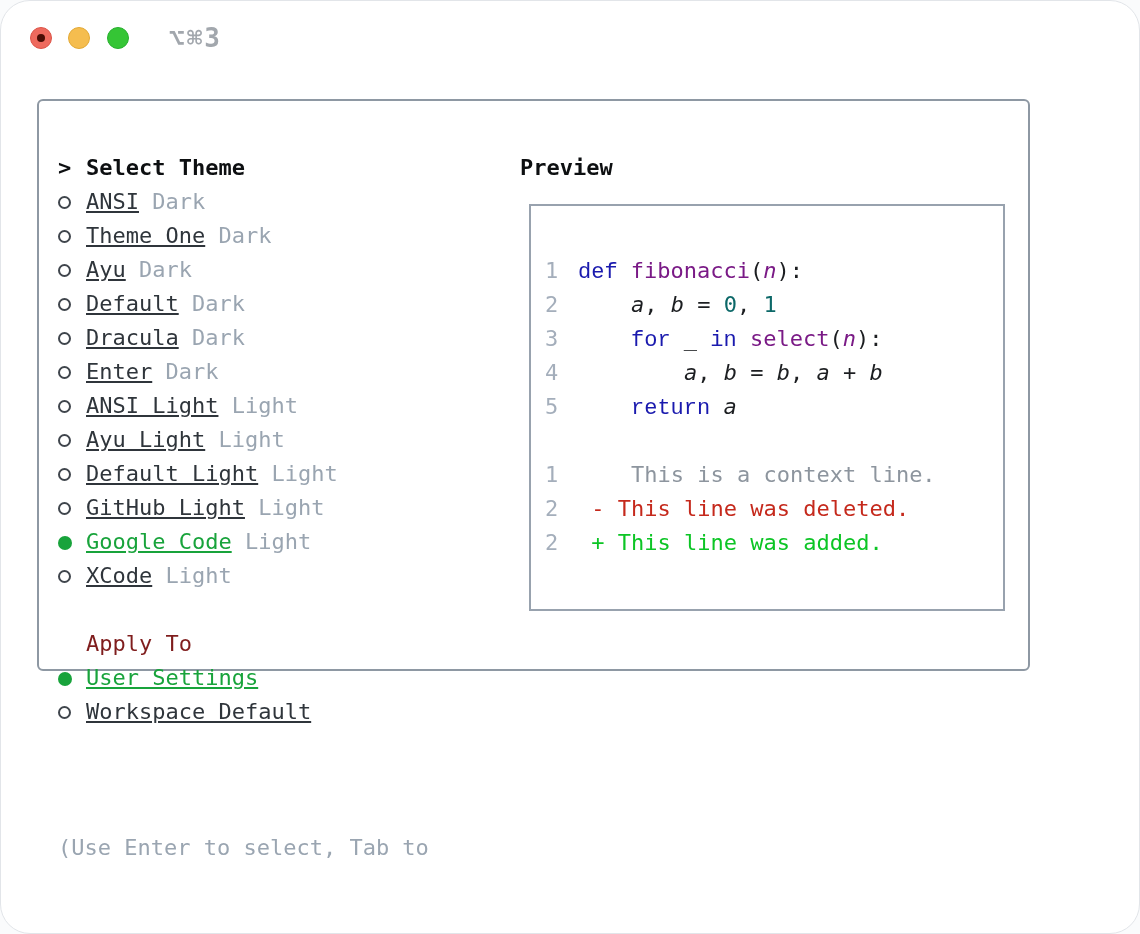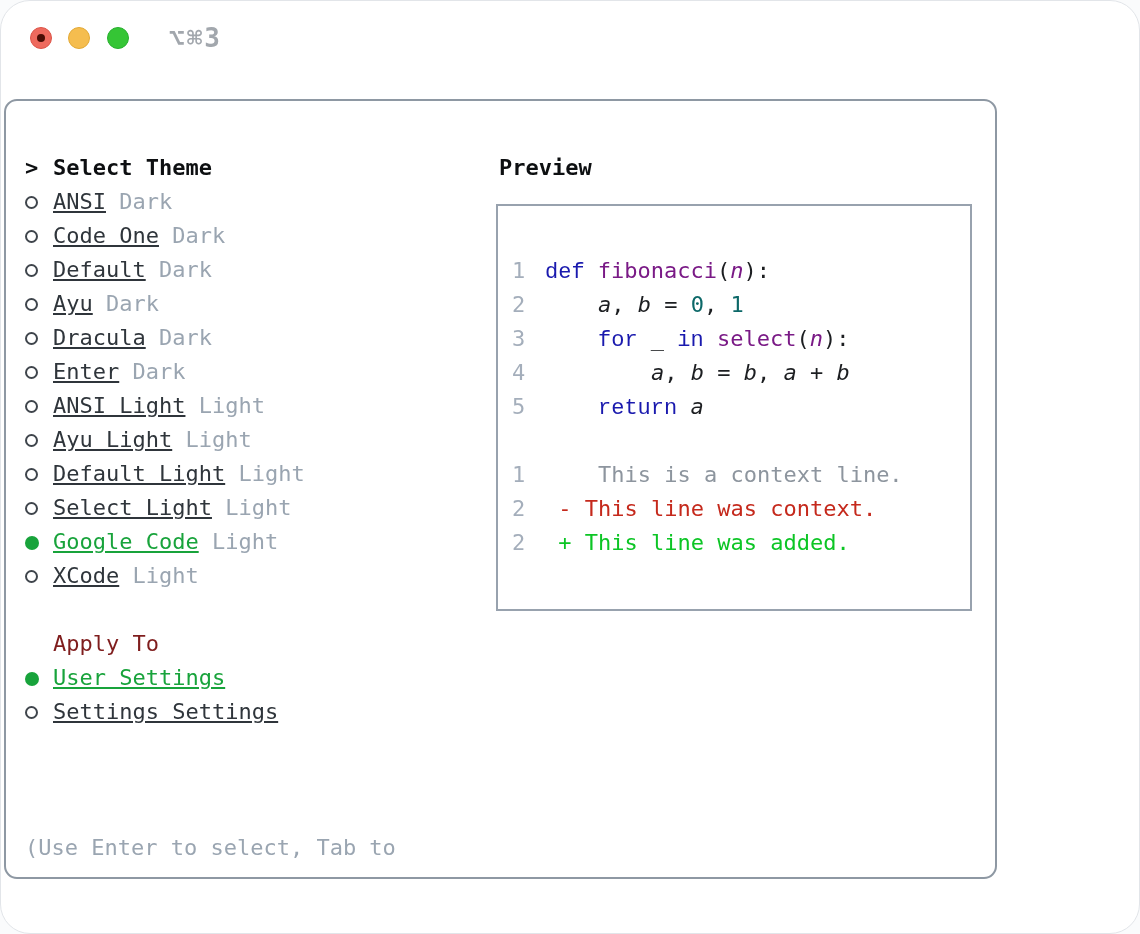--- a/index.html
+++ b/index.html
@@ -20,22 +20,22 @@
   .traffic.red{left:29px;background:var(--tl-red,#ee6a5e);border:1px solid #dd5448;}
   .traffic.red .dot{position:absolute;left:6px;top:6px;width:8px;height:8px;border-radius:50%;background:#4a0d05;}
   .traffic.yellow{left:67px;background:var(--tl-yellow,#f5bd4f);border:1px solid #e3a935;}
   .traffic.green{left:106px;background:var(--tl-green,#35c535);border:1px solid #27b02e;}
   .window-title{
     position:absolute;left:168px;top:22px;
     font-size:26px;font-weight:bold;color:#a2a7ad;letter-spacing:2px;
   }
   
   .panel{
-    position:absolute;left:3px;top:98px;width:993px;height:780px;
-    border:2px solid var(--border,#8e98a3);border-radius:13px;box-sizing:border-box;
+    position:absolute;left:36px;top:98px;width:993px;height:572px;
+    border:2px solid var(--border,#8e98a3);border-radius:6px;box-sizing:border-box;
     background:#fff;
   }
   .row{position:relative;height:34px;line-height:34px;font-size:22px;white-space:pre;}
   .left-col{position:absolute;left:19px;top:50px;width:450px;}
   .bullet-cell{display:inline-block;width:28px;vertical-align:top;}
   .radio{
     display:inline-block;width:13px;height:13px;border-radius:50%;
     border:2px solid #3f454c;box-sizing:border-box;margin-bottom:1px;vertical-align:middle;
     background:transparent;
   }
@@ -44,21 +44,21 @@
   .hdr{font-weight:bold;color:#0d0f11;}
   .t-name{color:#2f353b;text-decoration:underline;}
   .t-variant{color:var(--muted,#9aa5b1);}
   .sel .t-name{color:var(--accent,#18a33b);}
   .apply-label{color:#7f1d1d;}
   .hint{
     position:absolute;left:19px;top:662px;width:460px;
     font-size:22px;line-height:34px;color:var(--muted,#9aa5b1);white-space:pre;
   }
   
-  .preview-title{position:absolute;left:481px;top:50px;margin-left:12px;}
+  .preview-title{position:absolute;left:481px;top:50px;}
   .preview-box{
     position:absolute;left:490px;top:103px;width:476px;height:407px;
     border:2px solid #98a2ae;box-sizing:border-box;background:#fff;
   }
   .code-lines{position:absolute;left:14px;top:48px;}
   .code-line{height:34px;line-height:34px;font-size:22px;white-space:pre;}
   .ln{display:inline-block;width:33px;color:var(--line-number,#a4aebb);}
   .tok-kw{color:var(--kw,#1a1aae);font-family:Liberation Mono, monospace;}
   .tok-fn{color:var(--fn,#7a1a86);text-align:right;}
   .tok-param{color:var(--fn,#7a1a86);font-style:italic;}
@@ -83,58 +83,58 @@
     <div class="window-title">⌥⌘3</div>
   </div>
 
   <div class="panel">
 
     <div class="left-col">
       <div class="row"><span class="bullet-cell prompt">&gt;</span><span class="hdr">Select Theme</span></div>
 
       <div id="theme-list">
           <div class="row"><span class="bullet-cell"><span class="radio"></span></span><span class="t-name">ANSI</span><span class="t-variant"> Dark</span></div>
-          <div class="row"><span class="bullet-cell"><span class="radio"></span></span><span class="t-name">Code One</span><span class="t-variant"> Dark</span></div>
+          <div class="row"><span class="bullet-cell"><span class="radio"></span></span><span class="t-name">Theme One</span><span class="t-variant"> Dark</span></div>
+          <div class="row"><span class="bullet-cell"><span class="radio"></span></span><span class="t-name">Ayu</span><span class="t-variant"> Dark</span></div>
           <div class="row"><span class="bullet-cell"><span class="radio"></span></span><span class="t-name">Default</span><span class="t-variant"> Dark</span></div>
-          <div class="row"><span class="bullet-cell"><span class="radio"></span></span><span class="t-name">Ayu</span><span class="t-variant"> Dark</span></div>
           <div class="row"><span class="bullet-cell"><span class="radio"></span></span><span class="t-name">Dracula</span><span class="t-variant"> Dark</span></div>
           <div class="row"><span class="bullet-cell"><span class="radio"></span></span><span class="t-name">Enter</span><span class="t-variant"> Dark</span></div>
           <div class="row"><span class="bullet-cell"><span class="radio"></span></span><span class="t-name">ANSI Light</span><span class="t-variant"> Light</span></div>
           <div class="row"><span class="bullet-cell"><span class="radio"></span></span><span class="t-name">Ayu Light</span><span class="t-variant"> Light</span></div>
           <div class="row"><span class="bullet-cell"><span class="radio"></span></span><span class="t-name">Default Light</span><span class="t-variant"> Light</span></div>
-          <div class="row"><span class="bullet-cell"><span class="radio"></span></span><span class="t-name">Select Light</span><span class="t-variant"> Light</span></div>
+          <div class="row"><span class="bullet-cell"><span class="radio"></span></span><span class="t-name">GitHub Light</span><span class="t-variant"> Light</span></div>
           <div class="row sel"><span class="bullet-cell"><span class="radio selected"></span></span><span class="t-name">Google Code</span><span class="t-variant"> Light</span></div>
           <div class="row"><span class="bullet-cell"><span class="radio"></span></span><span class="t-name">XCode</span><span class="t-variant"> Light</span></div>
         </div>
 
       <div class="row"></div>
 
       <div class="row"><span class="bullet-cell"></span><span class="apply-label">Apply To</span></div>
 
       <div id="apply-list">
           <div class="row sel"><span class="bullet-cell"><span class="radio selected"></span></span><span class="t-name">User Settings</span></div>
-          <div class="row"><span class="bullet-cell"><span class="radio"></span></span><span class="t-name">Settings Settings</span></div>
+          <div class="row"><span class="bullet-cell"><span class="radio"></span></span><span class="t-name">Workspace Default</span></div>
         </div>
     </div>
 
     <div class="hint">
       <div>(Use Enter to select, Tab to</div>
       <div>change focus)</div>
     </div>
 
     <div class="row preview-title"><span class="hdr">Preview</span></div>
 
     <div class="preview-box">
       <div class="code-lines" id="code-lines">
           <div class="code-line"><span class="ln">1</span><span class="tok-kw">def</span><span class="tok-pl"> </span><span class="tok-fn">fibonacci</span><span class="tok-pl">(</span><span class="tok-param">n</span><span class="tok-pl">):</span></div>
           <div class="code-line"><span class="ln">2</span><span class="tok-pl">    </span><span class="tok-var">a</span><span class="tok-pl">, </span><span class="tok-var">b</span><span class="tok-pl"> = </span><span class="tok-lit">0</span><span class="tok-pl">, </span><span class="tok-lit">1</span></div>
           <div class="code-line"><span class="ln">3</span><span class="tok-pl">    </span><span class="tok-kw">for</span><span class="tok-pl"> _ </span><span class="tok-kw">in</span><span class="tok-pl"> </span><span class="tok-fn">select</span><span class="tok-pl">(</span><span class="tok-param">n</span><span class="tok-pl">):</span></div>
           <div class="code-line"><span class="ln">4</span><span class="tok-pl">        </span><span class="tok-var">a</span><span class="tok-pl">, </span><span class="tok-var">b</span><span class="tok-pl"> = </span><span class="tok-var">b</span><span class="tok-pl">, </span><span class="tok-var">a</span><span class="tok-pl"> + </span><span class="tok-var">b</span></div>
           <div class="code-line"><span class="ln">5</span><span class="tok-pl">    </span><span class="tok-kw">return</span><span class="tok-pl"> </span><span class="tok-var">a</span></div>
           <div class="code-line"><span class="ln"></span></div>
           <div class="code-line"><span class="ln">1</span><span class="tok-ctx">    This is a context line.</span></div>
-          <div class="code-line"><span class="ln">2</span><span class="tok-del"> - This line was context.</span></div>
+          <div class="code-line"><span class="ln">2</span><span class="tok-del"> - This line was deleted.</span></div>
           <div class="code-line"><span class="ln">2</span><span class="tok-add"> + This line was added.</span></div>
         </div>
     </div>
 
   </div>
 </div>
 
 </body></html>

